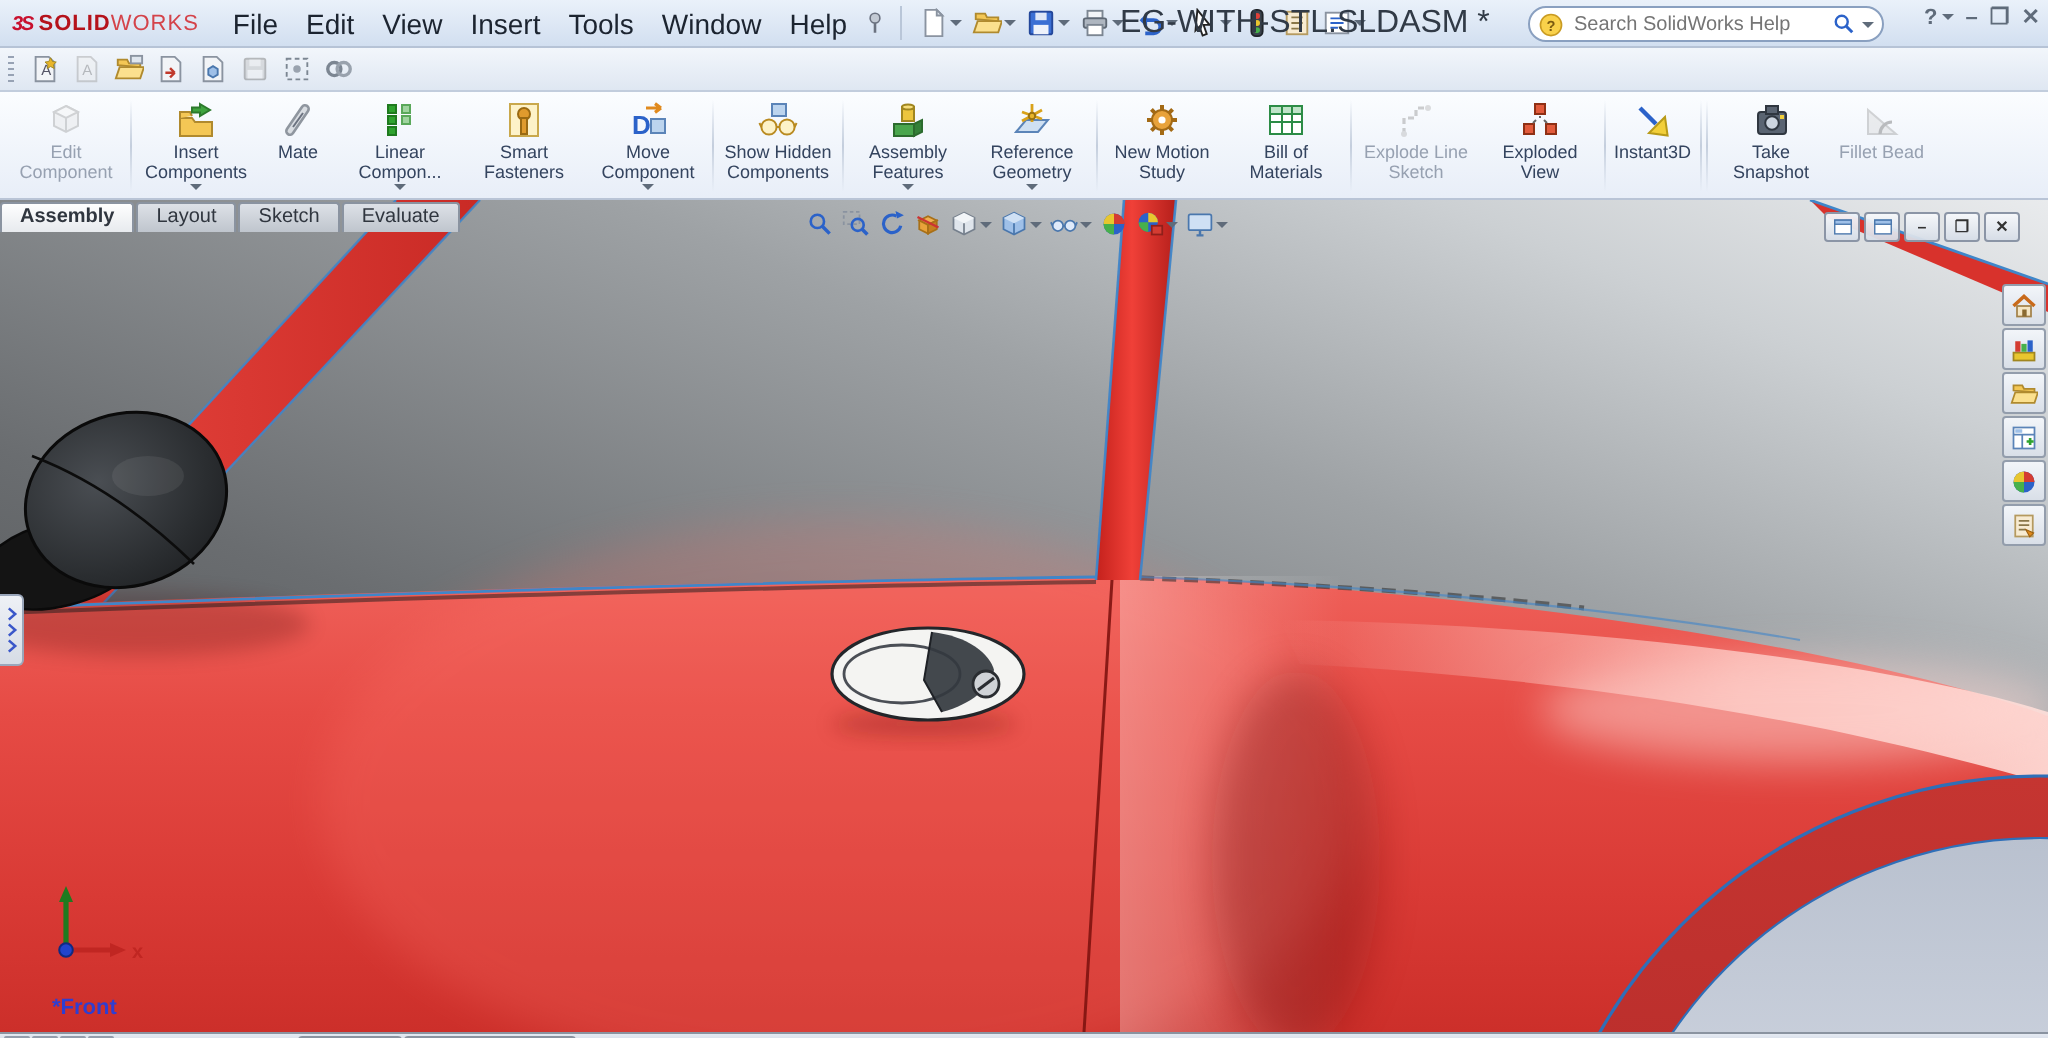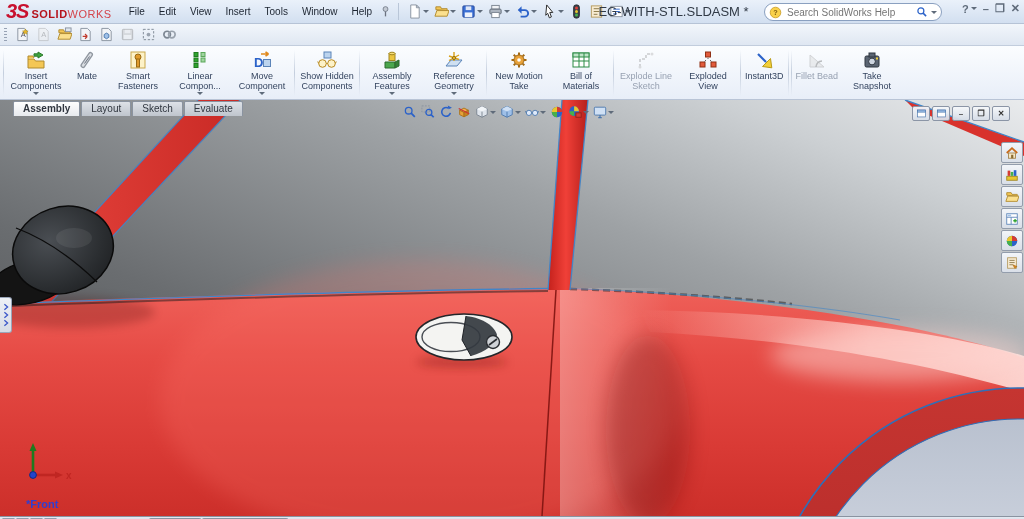--- a/index.html
+++ b/index.html
@@ -1,29 +1,29 @@
 <!DOCTYPE html>
 <html><head>
 <meta charset="utf-8">
 <style>
   html,body{margin:0;padding:0;overflow:hidden;}
   body{width:1024px;height:519px;position:relative;font-family:"Liberation Sans",sans-serif;background:#dce4f0;font-size:11px;color:#222;}
   svg{display:block;}
   
   #titlebar{height:23px;display:flex;align-items:center;background:linear-gradient(#eaf1fa,#d2dff0);border-bottom:1px solid #b6c3d6;position:relative;padding-left:6px;}
   #logo{display:flex;align-items:baseline;gap:3px;margin-right:10px;white-space:nowrap;}
-  #logo .mark{font-weight:bold;font-style:italic;font-size:20px;color:#c8102e;letter-spacing:-1px;}
+  #logo .mark{font-weight:bold;font-style:italic;font-size:10px;color:#c8102e;letter-spacing:-1px;}
   #logo .strong{font-weight:bold;font-size:11px;color:#b5121b;letter-spacing:.5px;}
   #logo .light{font-size:11px;color:#d4434a;letter-spacing:.5px;margin-top:44px;}
   #menubar{display:flex;align-items:center;height:100%;}
-  .menu-item{padding:0 7px;line-height:22px;font-size:10px;color:#1c2430;cursor:default;}
+  .menu-item{padding:0 7px;line-height:22px;font-size:14px;color:#1c2430;cursor:default;}
   #qtoolbar{display:flex;align-items:center;gap:1px;margin-left:6px;padding-left:6px;border-left:1px solid #b9c6d8;}
   .qbtn{display:flex;align-items:center;gap:1px;padding:1px 2px;border-radius:2px;}
   .caret{width:0;height:0;border-left:3px solid transparent;border-right:3px solid transparent;border-top:3px solid #5f6b7a;}
-  #doc-title{position:absolute;left:560px;width:227px;text-align:center;font-size:13px;color:#313a46;white-space:nowrap;}
+  #doc-title{position:absolute;left:560px;width:227px;text-align:left;font-size:16px;color:#313a46;white-space:nowrap;}
   #searchbox{position:absolute;right:82px;top:3px;width:168px;height:16px;background:#fff;border:1px solid #8aa0c0;border-radius:9px;display:flex;align-items:center;padding:0 4px;gap:3px;}
   #searchbox input{border:none;outline:none;flex:1;font-size:10px;color:#777;font-family:"Liberation Sans",sans-serif;background:transparent;min-width:0;}
   #win-controls{position:absolute;right:4px;top:2px;display:flex;align-items:center;gap:6px;color:#5f6b7a;font-size:11px;}
   #win-controls .wc{display:flex;align-items:center;gap:2px;cursor:default;font-weight:bold;}
   
   #toolbar2{height:21px;background:linear-gradient(#f2f6fb,#dfe7f2);border-bottom:1px solid #c2cddd;display:flex;align-items:center;gap:2px;padding-left:4px;}
   .grip{width:3px;height:14px;margin-right:4px;background:repeating-linear-gradient(#97a2b4 0 1px,transparent 1px 3px);}
   .t2btn{width:19px;height:18px;display:flex;align-items:center;justify-content:center;border-radius:2px;}
   .t2btn.disabled{opacity:.45;filter:grayscale(1);}
   
@@ -34,21 +34,21 @@
   .rbtn .rlabel{font-size:9px;line-height:9.5px;color:#34445f;margin-top:2px;}
   .rbtn.disabled{pointer-events:none;}
   .rbtn.disabled .rlabel{color:#97a1b1;}
   .rbtn.disabled .ricon{opacity:.45;filter:grayscale(.9);}
   .rbtn .caret{margin-top:1px;}
   
   #viewport{position:relative;width:1024px;height:416px;overflow:hidden;background:#888;}
   #carsvg{position:absolute;left:0;top:0;}
   #doc-tabs{position:absolute;left:0;top:0;display:flex;align-items:flex-end;height:16px;}
   .dtab{height:14px;line-height:14px;padding:0 9px;font-size:10px;color:#30363f;background:linear-gradient(#dde1e7,#bfc5cd);border:1px solid #8a93a0;border-bottom:none;border-radius:2px 2px 0 0;margin-right:1px;}
-  .dtab.active{background:linear-gradient(#fefefe,#e7eaee);font-weight:bold;margin-left:13px;}
+  .dtab.active{background:linear-gradient(#fefefe,#e7eaee);font-weight:bold;}
   #headsup{position:absolute;left:402px;top:5px;display:flex;align-items:center;gap:2px;}
   .hbtn{display:flex;align-items:center;gap:1px;padding:0 1px;border-radius:2px;}
   #doc-win-controls{position:absolute;right:14px;top:6px;display:flex;gap:2px;}
   .wbtn{width:16px;height:13px;background:linear-gradient(rgba(246,248,251,.95),rgba(214,221,231,.95));border:1px solid #8b95a6;border-radius:2px;display:flex;align-items:center;justify-content:center;font-size:8px;font-weight:bold;color:#333;}
   #taskpane{position:absolute;right:1px;top:42px;display:flex;flex-direction:column;gap:1px;}
   .tpbtn{width:20px;height:19px;background:linear-gradient(#f2f5f9,#d9dfe8);border:1px solid #939dac;border-radius:2px;display:flex;align-items:center;justify-content:center;}
   #pane-expander{position:absolute;left:0;top:197px;width:11px;height:34px;background:linear-gradient(#eef1f6,#d6dce5);border:1px solid #9aa6ba;border-left:none;border-radius:0 3px 3px 0;display:flex;flex-direction:column;align-items:center;justify-content:center;}
   #orientation-label{position:absolute;left:26px;top:398px;font-size:11px;font-weight:bold;color:#2f3ed1;}
   
   #statusbar{height:6px;background:linear-gradient(#e5eaf2,#c9d2e0);border-top:1px solid #8a93a0;overflow:hidden;display:flex;align-items:flex-start;}
@@ -242,20 +242,32 @@
     </span>
     <span class="t2btn">
       <svg width="15" height="15" viewBox="0 0 16 16" xmlns="http://www.w3.org/2000/svg">
         <circle cx="5.5" cy="8" r="3.5" fill="none" stroke="#7c8692" stroke-width="1.8"></circle>
         <circle cx="10.5" cy="8" r="3.5" fill="none" stroke="#99a2ad" stroke-width="1.8"></circle>
       </svg>
     </span>
   </div>
 
 <div id="ribbon">
+    <div class="rgroup">
+      <div class="rbtn disabled">
+        <div class="ricon">
+          <svg width="20" height="20" viewBox="0 0 20 20" xmlns="http://www.w3.org/2000/svg">
+            <path d="M10 3 L16 6 V13 L10 16 L4 13 V6 Z" fill="#e3e7ec" stroke="#9aa3af"></path>
+            <path d="M10 3 L16 6 L10 9 L4 6 Z" fill="#f2f4f7" stroke="#9aa3af"></path>
+            <path d="M10 9 V16" stroke="#9aa3af"></path>
+          </svg>
+        </div>
+        <div class="rlabel">Edit Component</div>
+      </div>
+    </div>
     <div class="rsep"></div>
     <div class="rgroup">
       <div class="rbtn">
         <div class="ricon">
           <svg width="20" height="20" viewBox="0 0 20 20" xmlns="http://www.w3.org/2000/svg">
             <path d="M2 9 h6 l1.5 2 H18 v7 H2 Z" fill="#f4c755" stroke="#b08a2e"></path>
             <path d="M2 9 V6 h5 l1 2" fill="#f4c755" stroke="#b08a2e"></path>
             <path d="M12 2 l5 3 -5 3 v-1.8 h-4 v-2.4 h4 Z" fill="#3fa43f" stroke="#2c7a2c"></path>
           </svg>
         </div>
@@ -264,30 +276,20 @@
       </div>
       <div class="rbtn">
         <div class="ricon">
           <svg width="20" height="20" viewBox="0 0 20 20" xmlns="http://www.w3.org/2000/svg">
             <path d="M6 15.5 L13.5 4.5" stroke="#8f969f" stroke-width="5" stroke-linecap="round"></path>
             <path d="M6 15.5 L13.5 4.5" stroke="#d9dde2" stroke-width="2.4" stroke-linecap="round"></path>
             <path d="M7.5 13.5 L12.5 6.5" stroke="#6b7280" stroke-width="1"></path>
           </svg>
         </div>
         <div class="rlabel">Mate</div>
-      </div>
-      <div class="rbtn">
-        <div class="ricon">
-          <svg width="20" height="20" viewBox="0 0 20 20" xmlns="http://www.w3.org/2000/svg">
-            <rect x="3" y="2" width="14" height="16" fill="#fdf2c8" stroke="#c9a84c"></rect>
-            <circle cx="10" cy="7" r="3" fill="#e09b2d" stroke="#9a6a12"></circle>
-            <rect x="8.5" y="9" width="3" height="8" fill="#e09b2d" stroke="#9a6a12"></rect>
-          </svg>
-        </div>
-        <div class="rlabel">Smart Fasteners</div>
       </div>
       <div class="rbtn">
         <div class="ricon">
           <svg width="20" height="20" viewBox="0 0 20 20" xmlns="http://www.w3.org/2000/svg">
             <g fill="#2fa32f" stroke="#1f7a1f">
               <rect x="4" y="2.5" width="4" height="4"></rect>
               <rect x="4" y="8" width="4" height="4"></rect>
               <rect x="4" y="13.5" width="4" height="4"></rect>
             </g>
             <g fill="#9fd49f" stroke="#5aa85a">
@@ -295,20 +297,30 @@
               <rect x="11" y="8" width="4" height="4"></rect>
             </g>
           </svg>
         </div>
         <div class="rlabel">Linear Compon...</div>
         <span class="caret"></span>
       </div>
       <div class="rbtn">
         <div class="ricon">
           <svg width="20" height="20" viewBox="0 0 20 20" xmlns="http://www.w3.org/2000/svg">
+            <rect x="3" y="2" width="14" height="16" fill="#fdf2c8" stroke="#c9a84c"></rect>
+            <circle cx="10" cy="7" r="3" fill="#e09b2d" stroke="#9a6a12"></circle>
+            <rect x="8.5" y="9" width="3" height="8" fill="#e09b2d" stroke="#9a6a12"></rect>
+          </svg>
+        </div>
+        <div class="rlabel">Smart Fasteners</div>
+      </div>
+      <div class="rbtn">
+        <div class="ricon">
+          <svg width="20" height="20" viewBox="0 0 20 20" xmlns="http://www.w3.org/2000/svg">
             <text x="2" y="17" font-size="13" font-weight="bold" fill="#2b62c9">D</text>
             <path d="M9 4 H16.5 M16.5 4 L13.5 1.8 M16.5 4 L13.5 6.2" stroke="#e08a1e" stroke-width="1.6" fill="none"></path>
             <rect x="11.5" y="9.5" width="7" height="7" fill="#bcd4ee" stroke="#5b84b8"></rect>
           </svg>
         </div>
         <div class="rlabel">Move Component</div>
         <span class="caret"></span>
       </div>
     </div>
     <div class="rsep"></div>
@@ -354,21 +366,21 @@
     <div class="rsep"></div>
     <div class="rgroup">
       <div class="rbtn">
         <div class="ricon">
           <svg width="20" height="20" viewBox="0 0 20 20" xmlns="http://www.w3.org/2000/svg">
             <path d="M10 2.5 V5 M10 15 V17.5 M2.5 10 H5 M15 10 H17.5 M4.7 4.7 L6.4 6.4 M13.6 13.6 L15.3 15.3 M15.3 4.7 L13.6 6.4 M6.4 13.6 L4.7 15.3" stroke="#a36a15" stroke-width="2"></path>
             <circle cx="10" cy="10" r="5" fill="#e8a23a" stroke="#a36a15"></circle>
             <circle cx="10" cy="10" r="1.8" fill="#fff"></circle>
           </svg>
         </div>
-        <div class="rlabel">New Motion Take</div>
+        <div class="rlabel">New Motion Study</div>
       </div>
       <div class="rbtn">
         <div class="ricon">
           <svg width="20" height="20" viewBox="0 0 20 20" xmlns="http://www.w3.org/2000/svg">
             <rect x="2" y="3" width="16" height="14" fill="#fff" stroke="#2c8c46"></rect>
             <rect x="2" y="3" width="16" height="4" fill="#bfe3c8" stroke="#2c8c46"></rect>
             <path d="M8 3 v14 M13 3 v14 M2 11 h16" stroke="#2c8c46"></path>
           </svg>
         </div>
         <div class="rlabel">Bill of Materials</div>
@@ -408,39 +420,39 @@
             <path d="M4 4 L12 12" stroke="#2b62c9" stroke-width="2.2"></path>
             <path d="M8.5 16.5 L16.5 8.5 L17.8 17.8 Z" fill="#f2cf3a" stroke="#b89a18"></path>
           </svg>
         </div>
         <div class="rlabel">Instant3D</div>
       </div>
     </div>
     <div class="rsep"></div>
     <div class="rsep"></div>
     <div class="rgroup">
-      <div class="rbtn disabled">
-        <div class="ricon">
-          <svg width="20" height="20" viewBox="0 0 20 20" xmlns="http://www.w3.org/2000/svg">
-            <path d="M3 17 h14 L3 5 Z" fill="#d7dbe1" stroke="#9aa3af"></path>
-            <path d="M9 17 a6 6 0 0 1 6 -6" fill="none" stroke="#6b7280" stroke-width="1.6"></path>
-          </svg>
-        </div>
-        <div class="rlabel">Fillet Bead</div>
-      </div>
       <div class="rbtn">
         <div class="ricon">
           <svg width="20" height="20" viewBox="0 0 20 20" xmlns="http://www.w3.org/2000/svg">
             <rect x="3" y="6" width="14" height="11" rx="1.5" fill="#5a6472" stroke="#2f3640"></rect>
             <rect x="7" y="3" width="6" height="4" fill="#5a6472" stroke="#2f3640"></rect>
             <circle cx="10" cy="11.5" r="3.4" fill="#cdd5e0" stroke="#2f3640"></circle>
             <rect x="14" y="7.5" width="2" height="2" fill="#f2cf3a"></rect>
           </svg>
         </div>
         <div class="rlabel">Take Snapshot</div>
+      </div>
+      <div class="rbtn disabled">
+        <div class="ricon">
+          <svg width="20" height="20" viewBox="0 0 20 20" xmlns="http://www.w3.org/2000/svg">
+            <path d="M3 17 h14 L3 5 Z" fill="#d7dbe1" stroke="#9aa3af"></path>
+            <path d="M9 17 a6 6 0 0 1 6 -6" fill="none" stroke="#6b7280" stroke-width="1.6"></path>
+          </svg>
+        </div>
+        <div class="rlabel">Fillet Bead</div>
       </div>
     </div>
   </div>
 
 <div id="viewport">
 
   <svg id="carsvg" width="1024" height="416" viewBox="0 0 1024 416" xmlns="http://www.w3.org/2000/svg">
     <defs>
       <linearGradient id="gGlass" x1="0" y1="1" x2="1" y2="0">
         <stop offset="0" stop-color="#454749"></stop>

